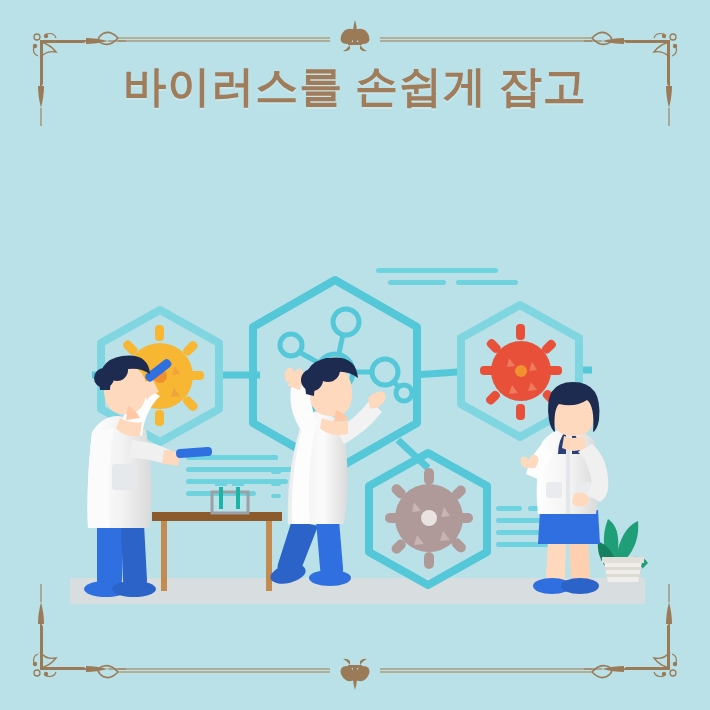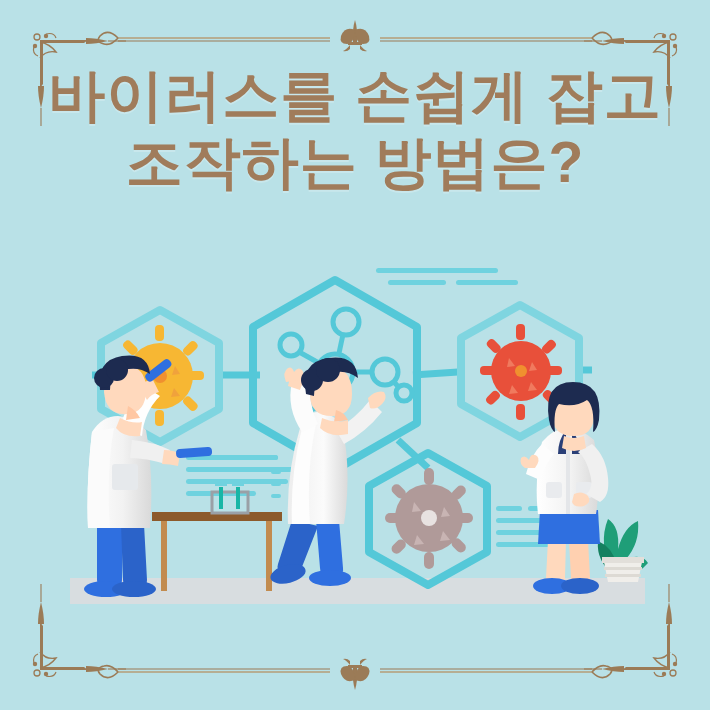--- a/index.html
+++ b/index.html
@@ -18,23 +18,23 @@
   .layer{position:absolute;left:0;top:0;width:710px;height:710px;}
   #title-block{
     position:absolute;
     left:0;top:62px;width:710px;
     text-align:center;
     line-height:1.18;
     z-index:40;
   }
   .title-line{
     display:block;
-    font-family:Liberation Sans, sans-serif;
+    font-family:Liberation Serif, serif;
     font-weight:bold;
-    font-size:57px;
+    font-size:43px;
     letter-spacing:1px;
     color:#a07c5b;
     text-shadow:0 2px 0 rgba(255,255,255,.22);
   }
 </style>
 </head>
 <body>
 
 <div id="card">
 
@@ -365,16 +365,15 @@
       <circle cx="37" cy="37" r="3" fill="none" stroke="#9b7b57" stroke-width="1.3"></circle>
       <circle cx="46" cy="36" r="2.2" fill="#9b7b57" stroke="none"></circle>
       <circle cx="35" cy="46" r="2.2" fill="#9b7b57" stroke="none"></circle>
       <path d="M46 34 q8 -2 10 4" fill="none" stroke="#9b7b57" stroke-width="1.2"></path>
       <path d="M34 46 q-2 8 4 10" fill="none" stroke="#9b7b57" stroke-width="1.2"></path>
     </g>
   </svg>
 
   <div id="title-block">
     <span class="title-line">바이러스를 손쉽게 잡고</span>
-    <span class="title-line">조작하는 방법은?</span>
   </div>
 
 </div>
 
 </body></html>

